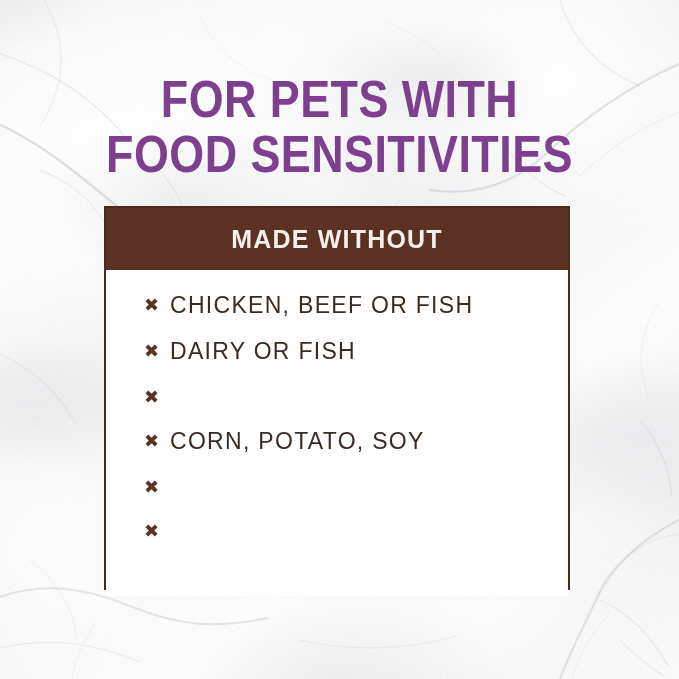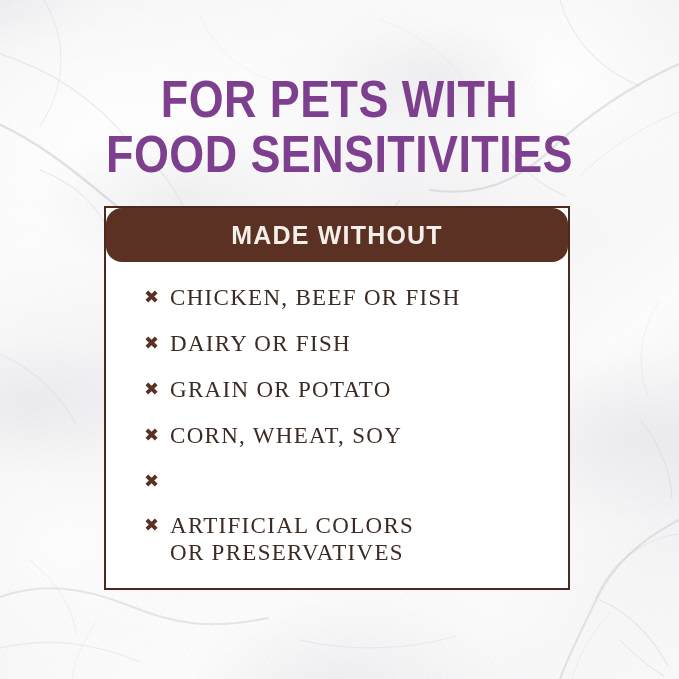--- a/index.html
+++ b/index.html
@@ -89,26 +89,25 @@
     left: 104px;
     top: 206px;
     width: 466px;
     height: 384px;
     border: 2px solid #4a2a1d;
     box-sizing: border-box;
     background: #ffffff;
     z-index: 5;
   }
   .card-header {
-    height: 54px;
+    height: 62px;
     background: #5a3122;
     display: flex;
     align-items: center;
     justify-content: center;
-    border-radius: 16px;
   }
   .card-header-title {
     color: #f4efe9;
     font-family: "Liberation Sans", sans-serif;
     font-weight: bold;
     font-size: 25px;
     letter-spacing: 1.2px;
     white-space: nowrap;
   }
   .card-body {
@@ -133,21 +132,21 @@
     font-family: "DejaVu Sans", sans-serif;
     font-size: 18px;
     font-weight: bold;
     line-height: 25px;
     width: 26px;
     flex: 0 0 26px;
     text-align: left;
   }
   .excl-text {
     color: #3c2b23;
-    font-family: Liberation Serif, serif;
+    font-family: Liberation Sans, sans-serif;
     font-size: 23px;
     font-weight: normal;
     line-height: 27px;
     letter-spacing: 1.3px;
     white-space: pre-line;
   }
 </style>
 </head>
 <body>
 
@@ -209,32 +208,29 @@
         <li class="excl-item">
           <span class="excl-x">✖</span>
           <span class="excl-text">CHICKEN, BEEF OR FISH</span>
         </li>
         <li class="excl-item">
           <span class="excl-x">✖</span>
           <span class="excl-text">DAIRY OR FISH</span>
         </li>
         <li class="excl-item">
           <span class="excl-x">✖</span>
-          <span class="excl-text">GRAIN OR POTATO</span>
-        </li>
-        <li class="excl-item">
-          <span class="excl-x">✖</span>
-          <span class="excl-text">CORN, WHEAT, SOY</span>
-        </li>
-        <li class="excl-item">
-          <span class="excl-x">✖</span>
-        </li>
-        <li class="excl-item">
-          <span class="excl-x">✖</span>
-          <span class="excl-text">ARTIFICIAL COLORS
-OR PRESERVATIVES</span>
+        </li>
+        <li class="excl-item">
+          <span class="excl-x">✖</span>
+          <span class="excl-text">CORN, POTATO, SOY</span>
+        </li>
+        <li class="excl-item">
+          <span class="excl-x">✖</span>
+        </li>
+        <li class="excl-item">
+          <span class="excl-x">✖</span>
         </li>
       </ul>
     </div>
 
   </div>
 
 </div>
 
 </body></html>

